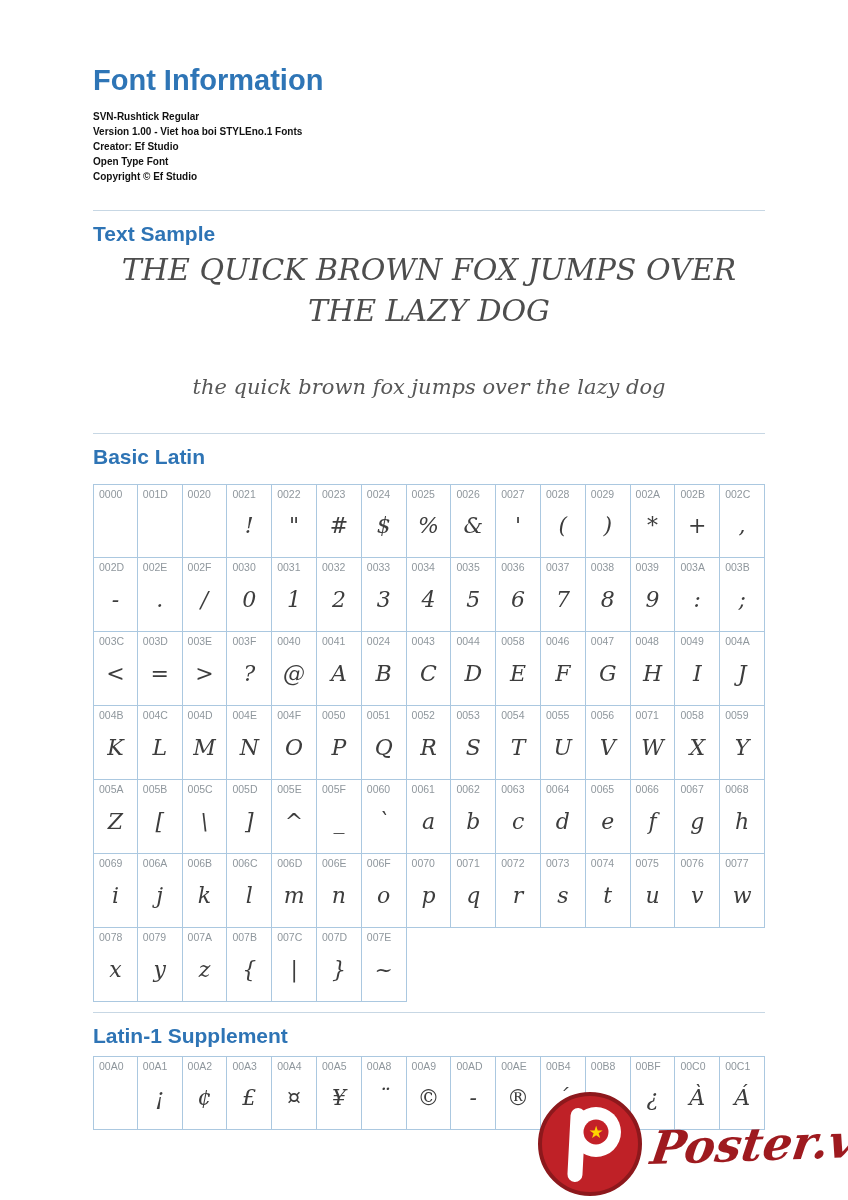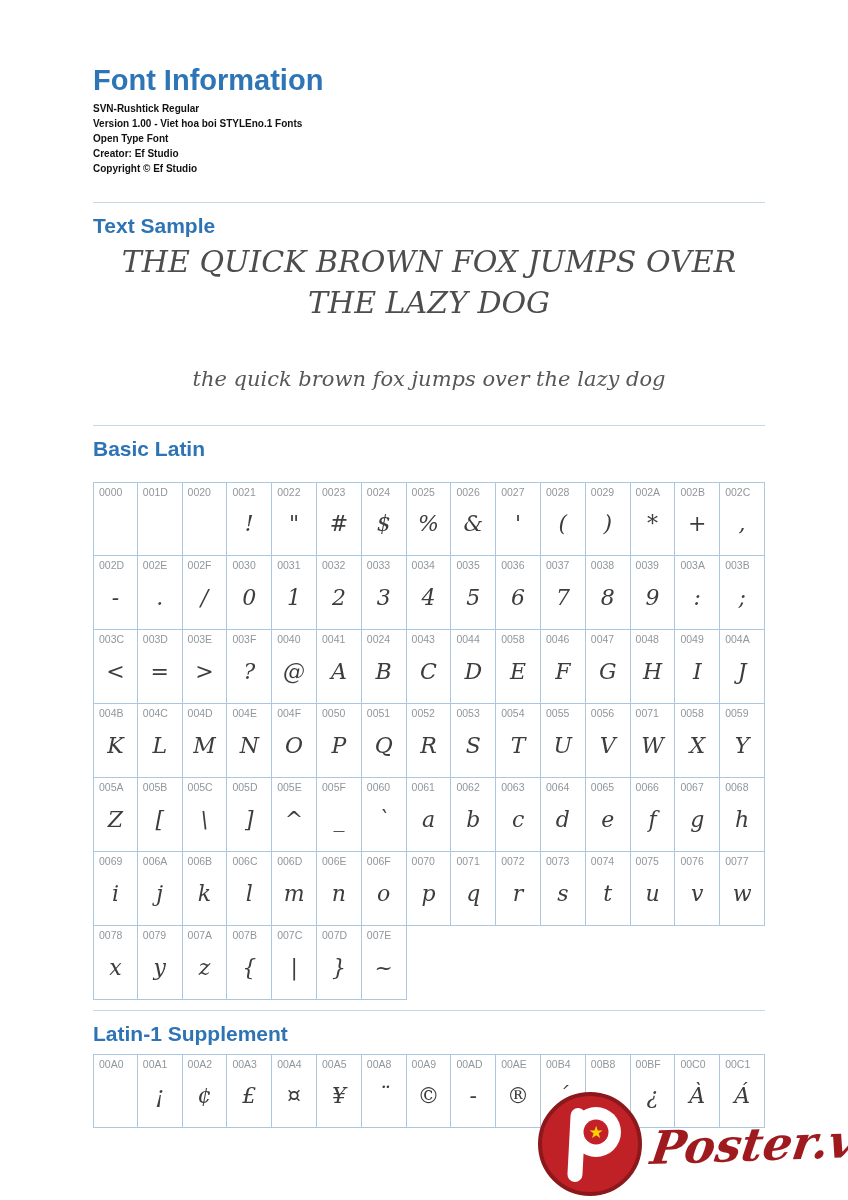--- a/index.html
+++ b/index.html
@@ -10,21 +10,21 @@
     font-family: "Liberation Sans", sans-serif;
     color: #1a1a1a;
   }
   .page { padding: 64px 83px 0 93px; }
 
   .page-title {
     color: #2e75b6;
     font-size: 29px;
     font-weight: bold;
     letter-spacing: 0;
-    margin-bottom: 4px;
+    margin-bottom: 12px;
   }
   .font-details div {
     font-size: 10px;
     font-weight: bold;
     line-height: 1.5;
     color: #111;
   }
   .section-rule {
     border: none;
     border-top: 1px solid #c7d7e4;
@@ -51,21 +51,21 @@
   .sample-lower {
     font-family: "DejaVu Serif", serif;
     font-style: italic;
     font-size: 21px;
     color: #575757;
     text-align: center;
     margin-top: 44px;
     margin-bottom: 34px;
   }
 
-  .glyph-table { margin-top: 21px; }
+  .glyph-table { margin-top: 15px; }
   .glyph-row {
     display: grid;
     grid-template-columns: repeat(15, 1fr);
   }
   .glyph-cell {
     border: 1px solid #abc8e0;
     border-left: none;
     height: 74px;
     display: flex;
     flex-direction: column;
@@ -116,22 +116,22 @@
 </head>
 <body>
 
 <div class="page">
 
   <h1 class="page-title">Font Information</h1>
 
   <div class="font-details">
     <div>SVN-Rushtick Regular</div>
     <div>Version 1.00 - Viet hoa boi STYLEno.1 Fonts</div>
+    <div>Creator: Ef Studio</div>
     <div>Open Type Font</div>
-    <div>Creator: Ef Studio</div>
     <div>Copyright © Ef Studio</div>
   </div>
 
   <hr class="section-rule rule-1">
 
   <div class="section">
     <div class="section-heading">Text Sample</div>
     <div class="sample-upper">THE QUICK BROWN FOX JUMPS OVER THE LAZY DOG</div>
     <div class="sample-lower">the quick brown fox jumps over the lazy dog</div>
   </div>

